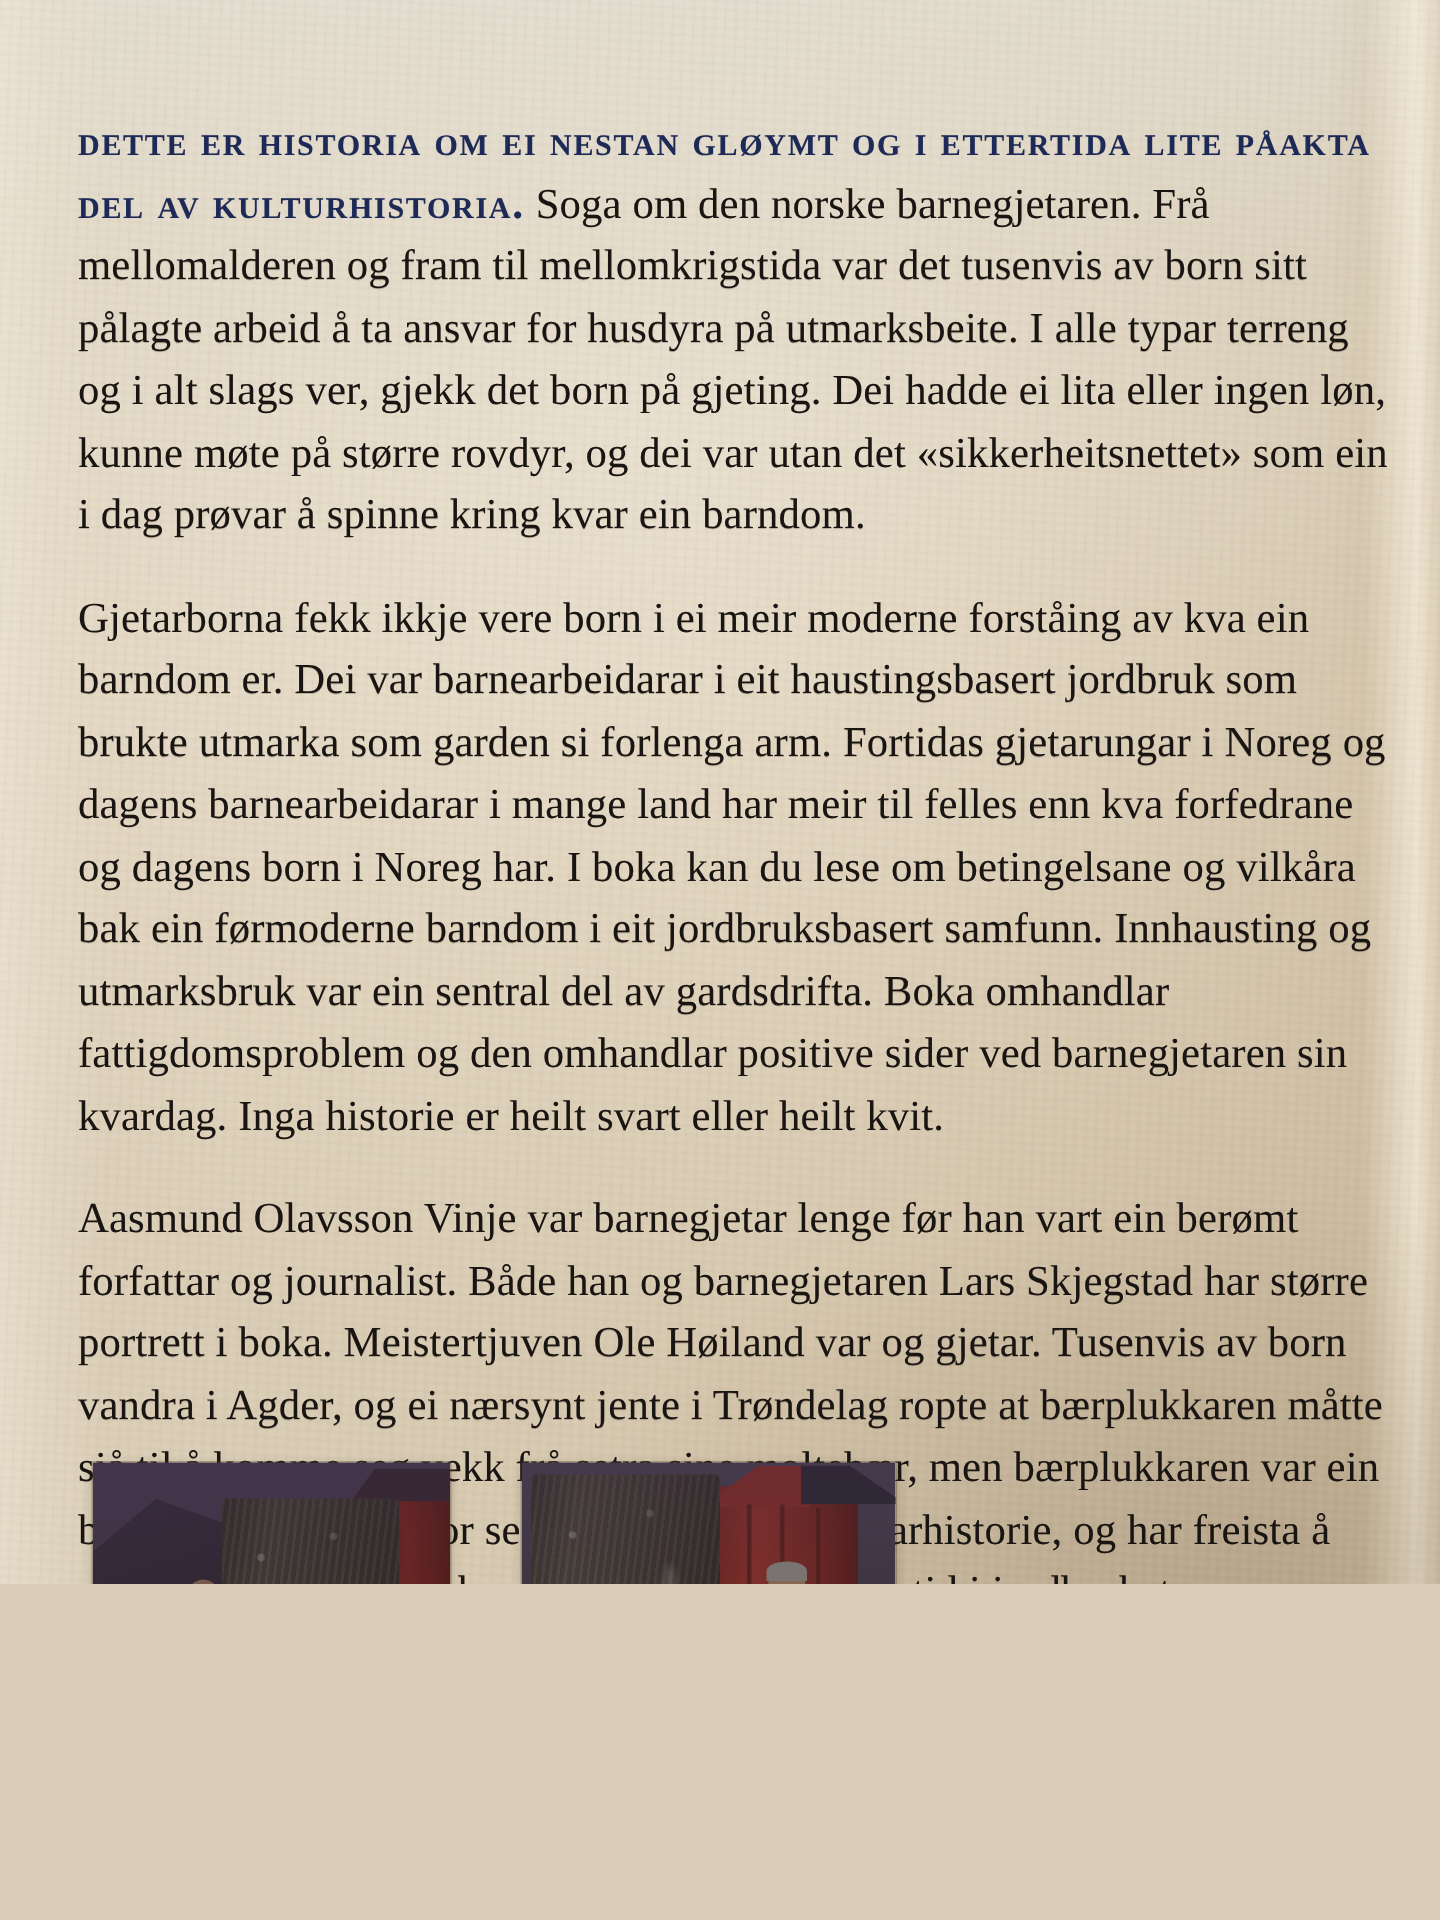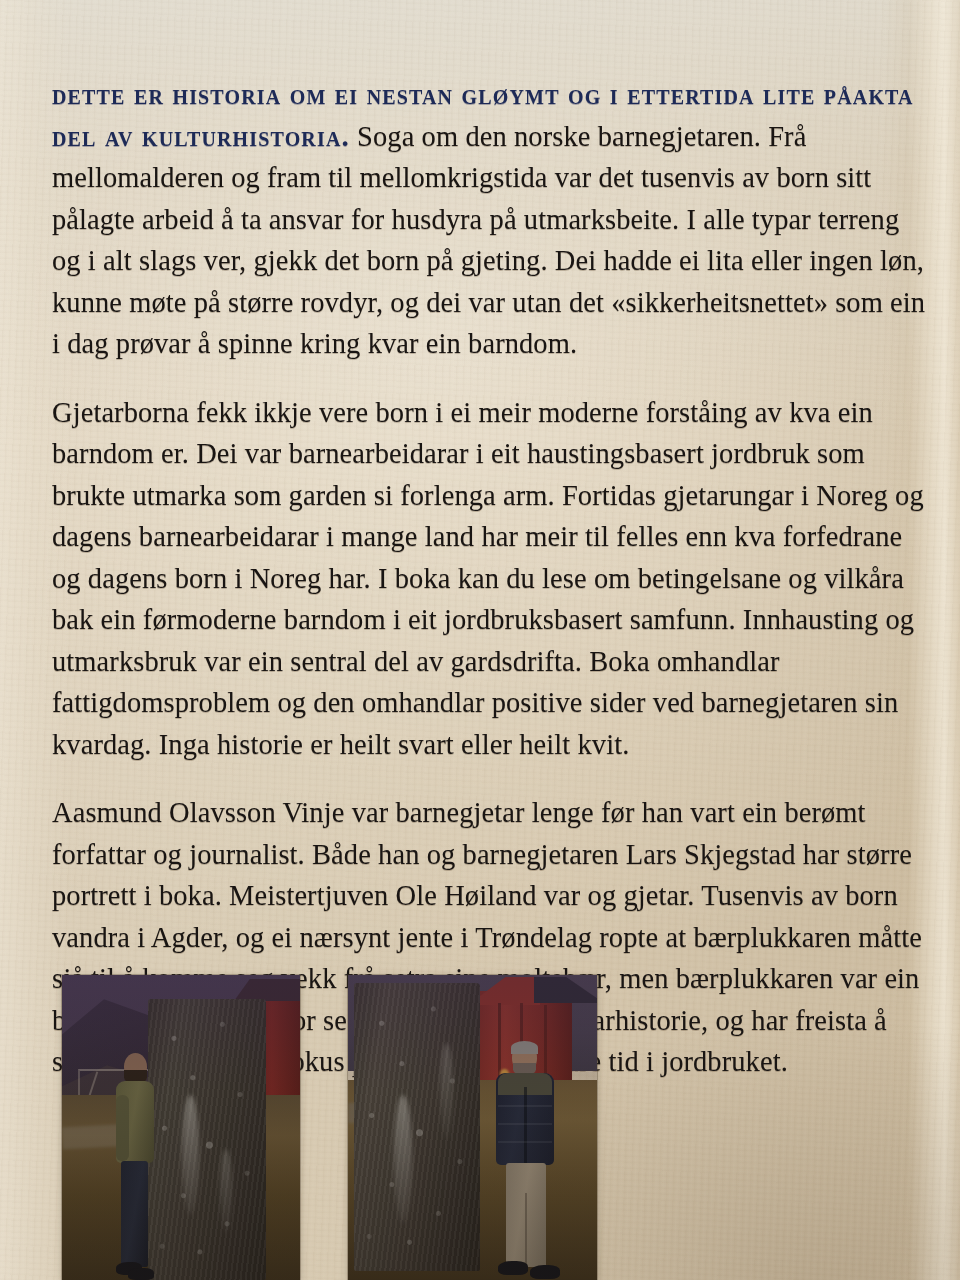--- a/index.html
+++ b/index.html
@@ -11,21 +11,21 @@
     height: 1280px;
     overflow: hidden;
     background: #d9cdb8;
     font-family: "Liberation Serif", "DejaVu Serif", serif;
   }
 
   
   #page {
     position: relative;
     width: 960px;
-    height: 1280px;
+    height: 1056px;
     overflow: hidden;
     background:
       radial-gradient(ellipse 1100px 900px at 46% 26%, rgba(255,250,240,0.50) 0%, rgba(255,248,235,0.16) 46%, rgba(120,96,66,0.00) 72%),
       linear-gradient(100deg, #ded2bd 0%, #dccfb9 10%, #d8cbb3 34%, #d4c5ab 62%, #cdbda2 84%, #c9b89c 100%);
   }
   
   #sheen-top {
     position: absolute;
     left: 0; top: 0; width: 960px; height: 430px;
     background: linear-gradient(180deg, rgba(226,222,211,0.78) 0%, rgba(223,216,201,0.42) 42%, rgba(215,203,183,0.04) 100%);

